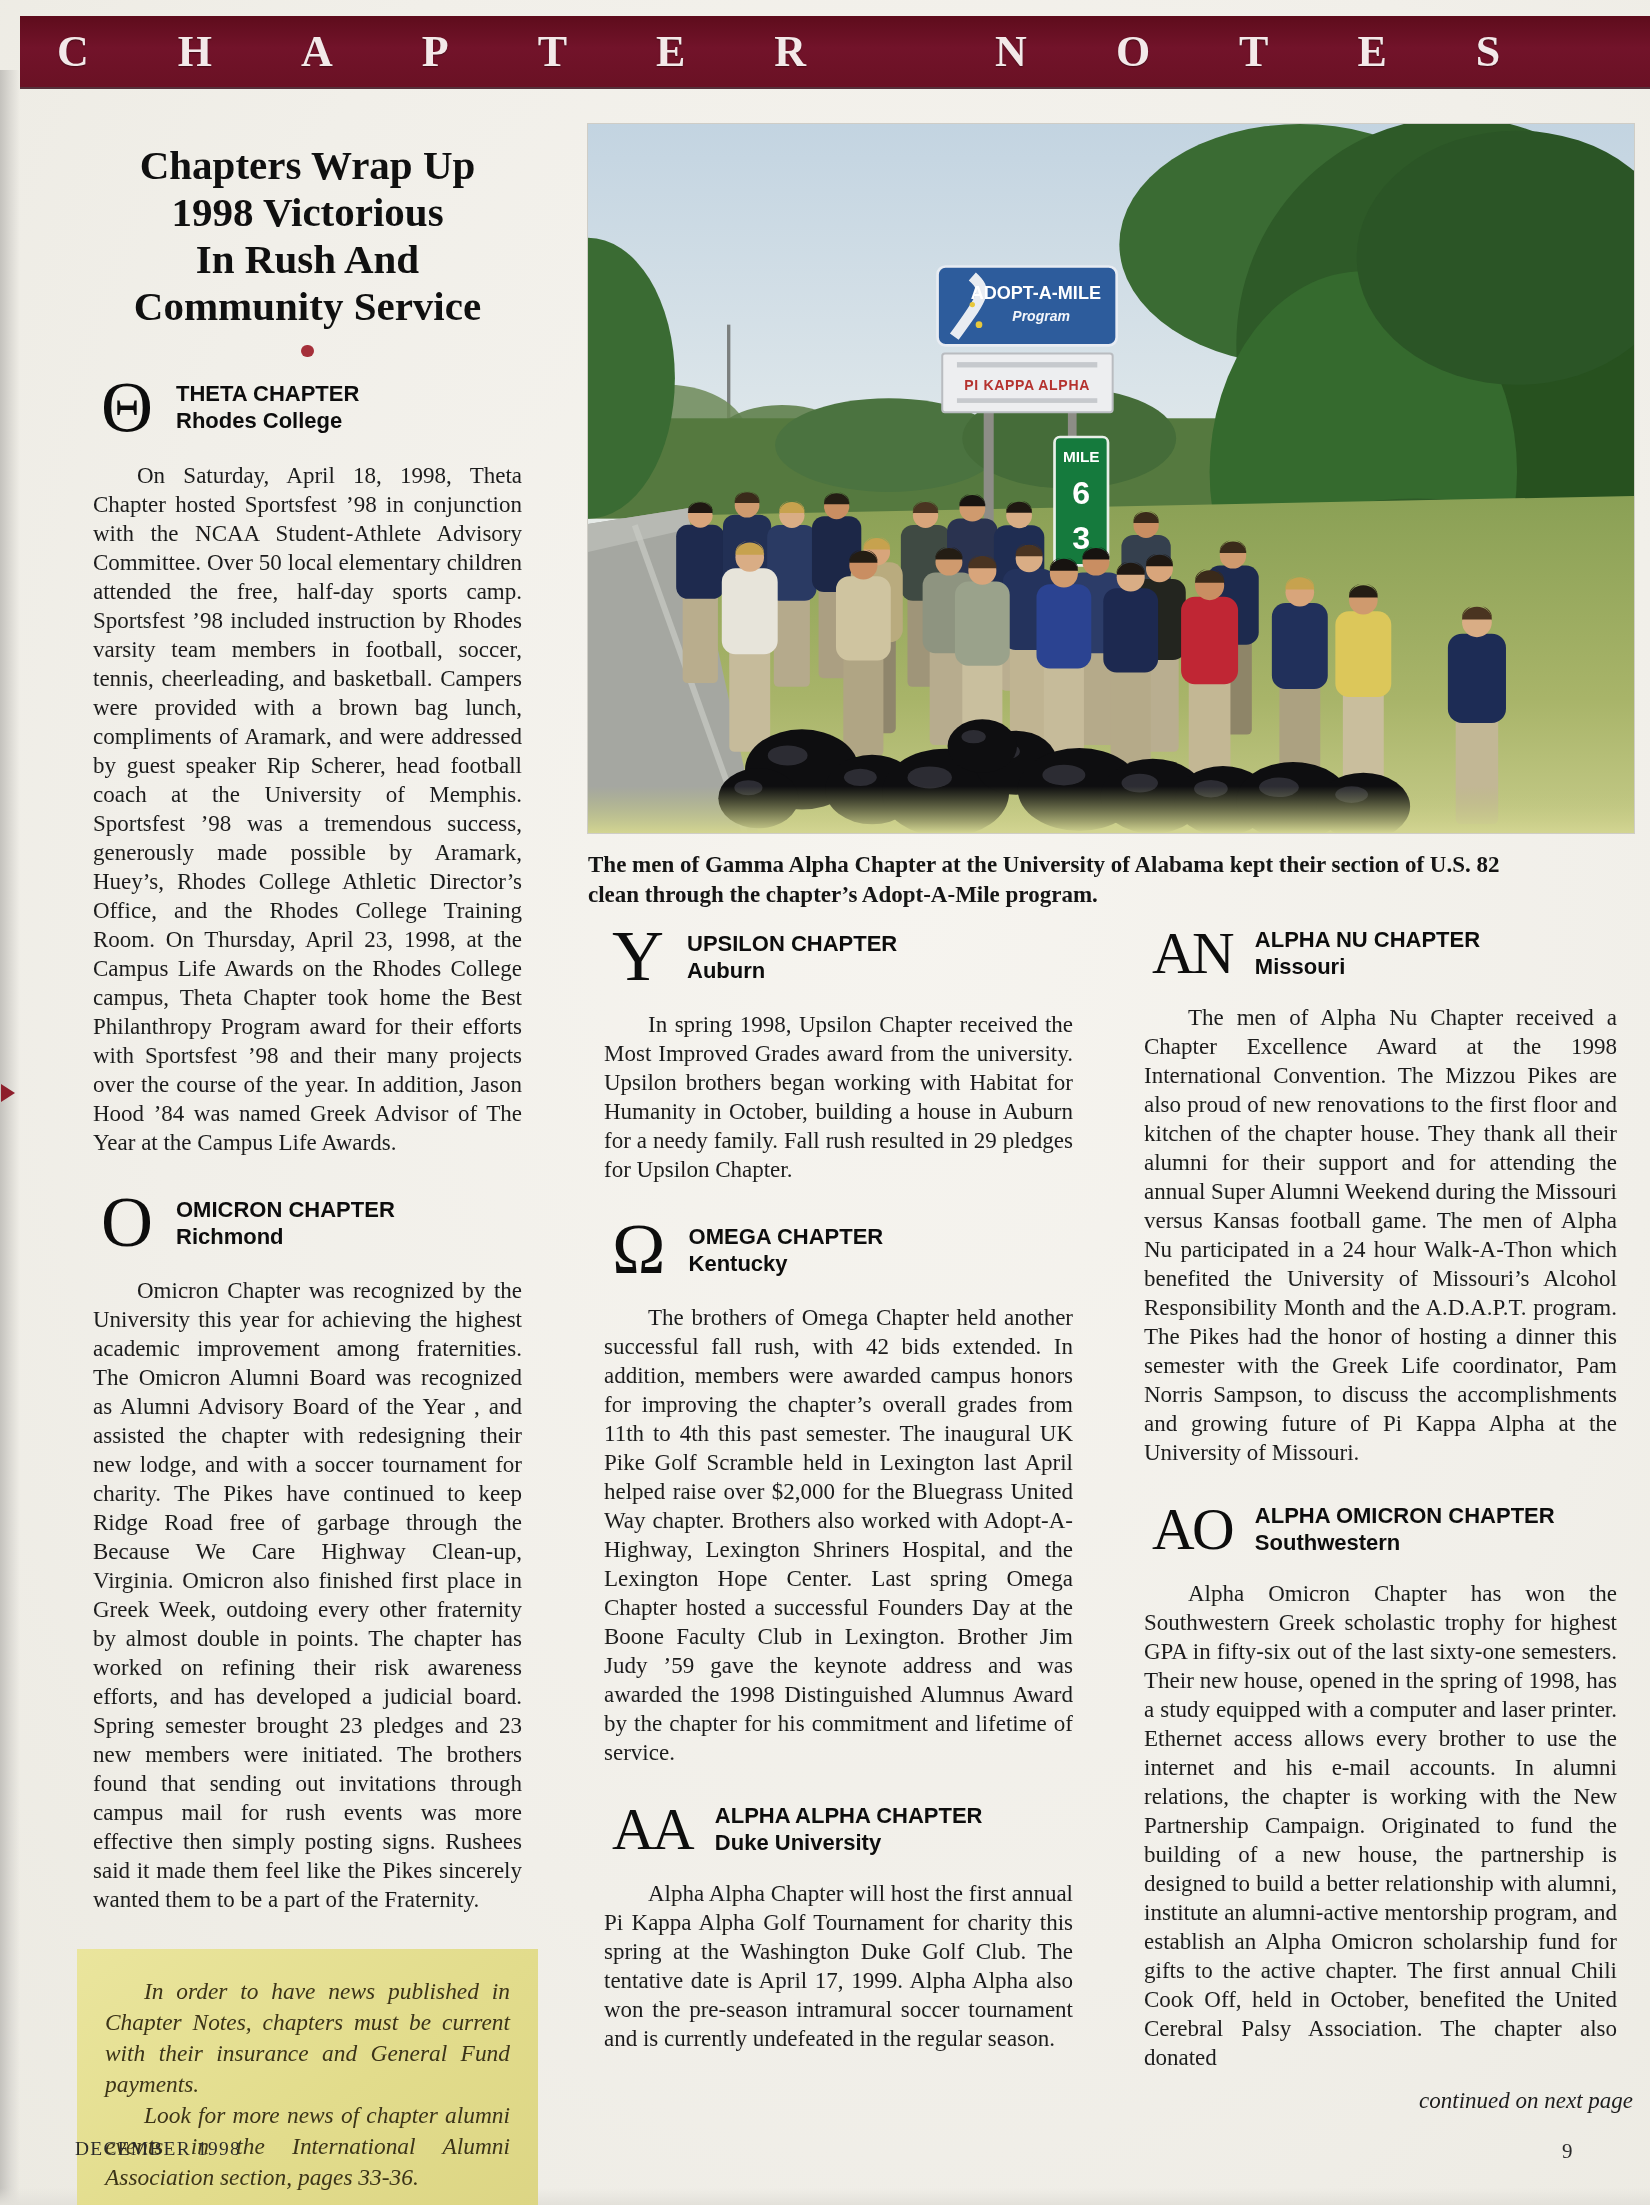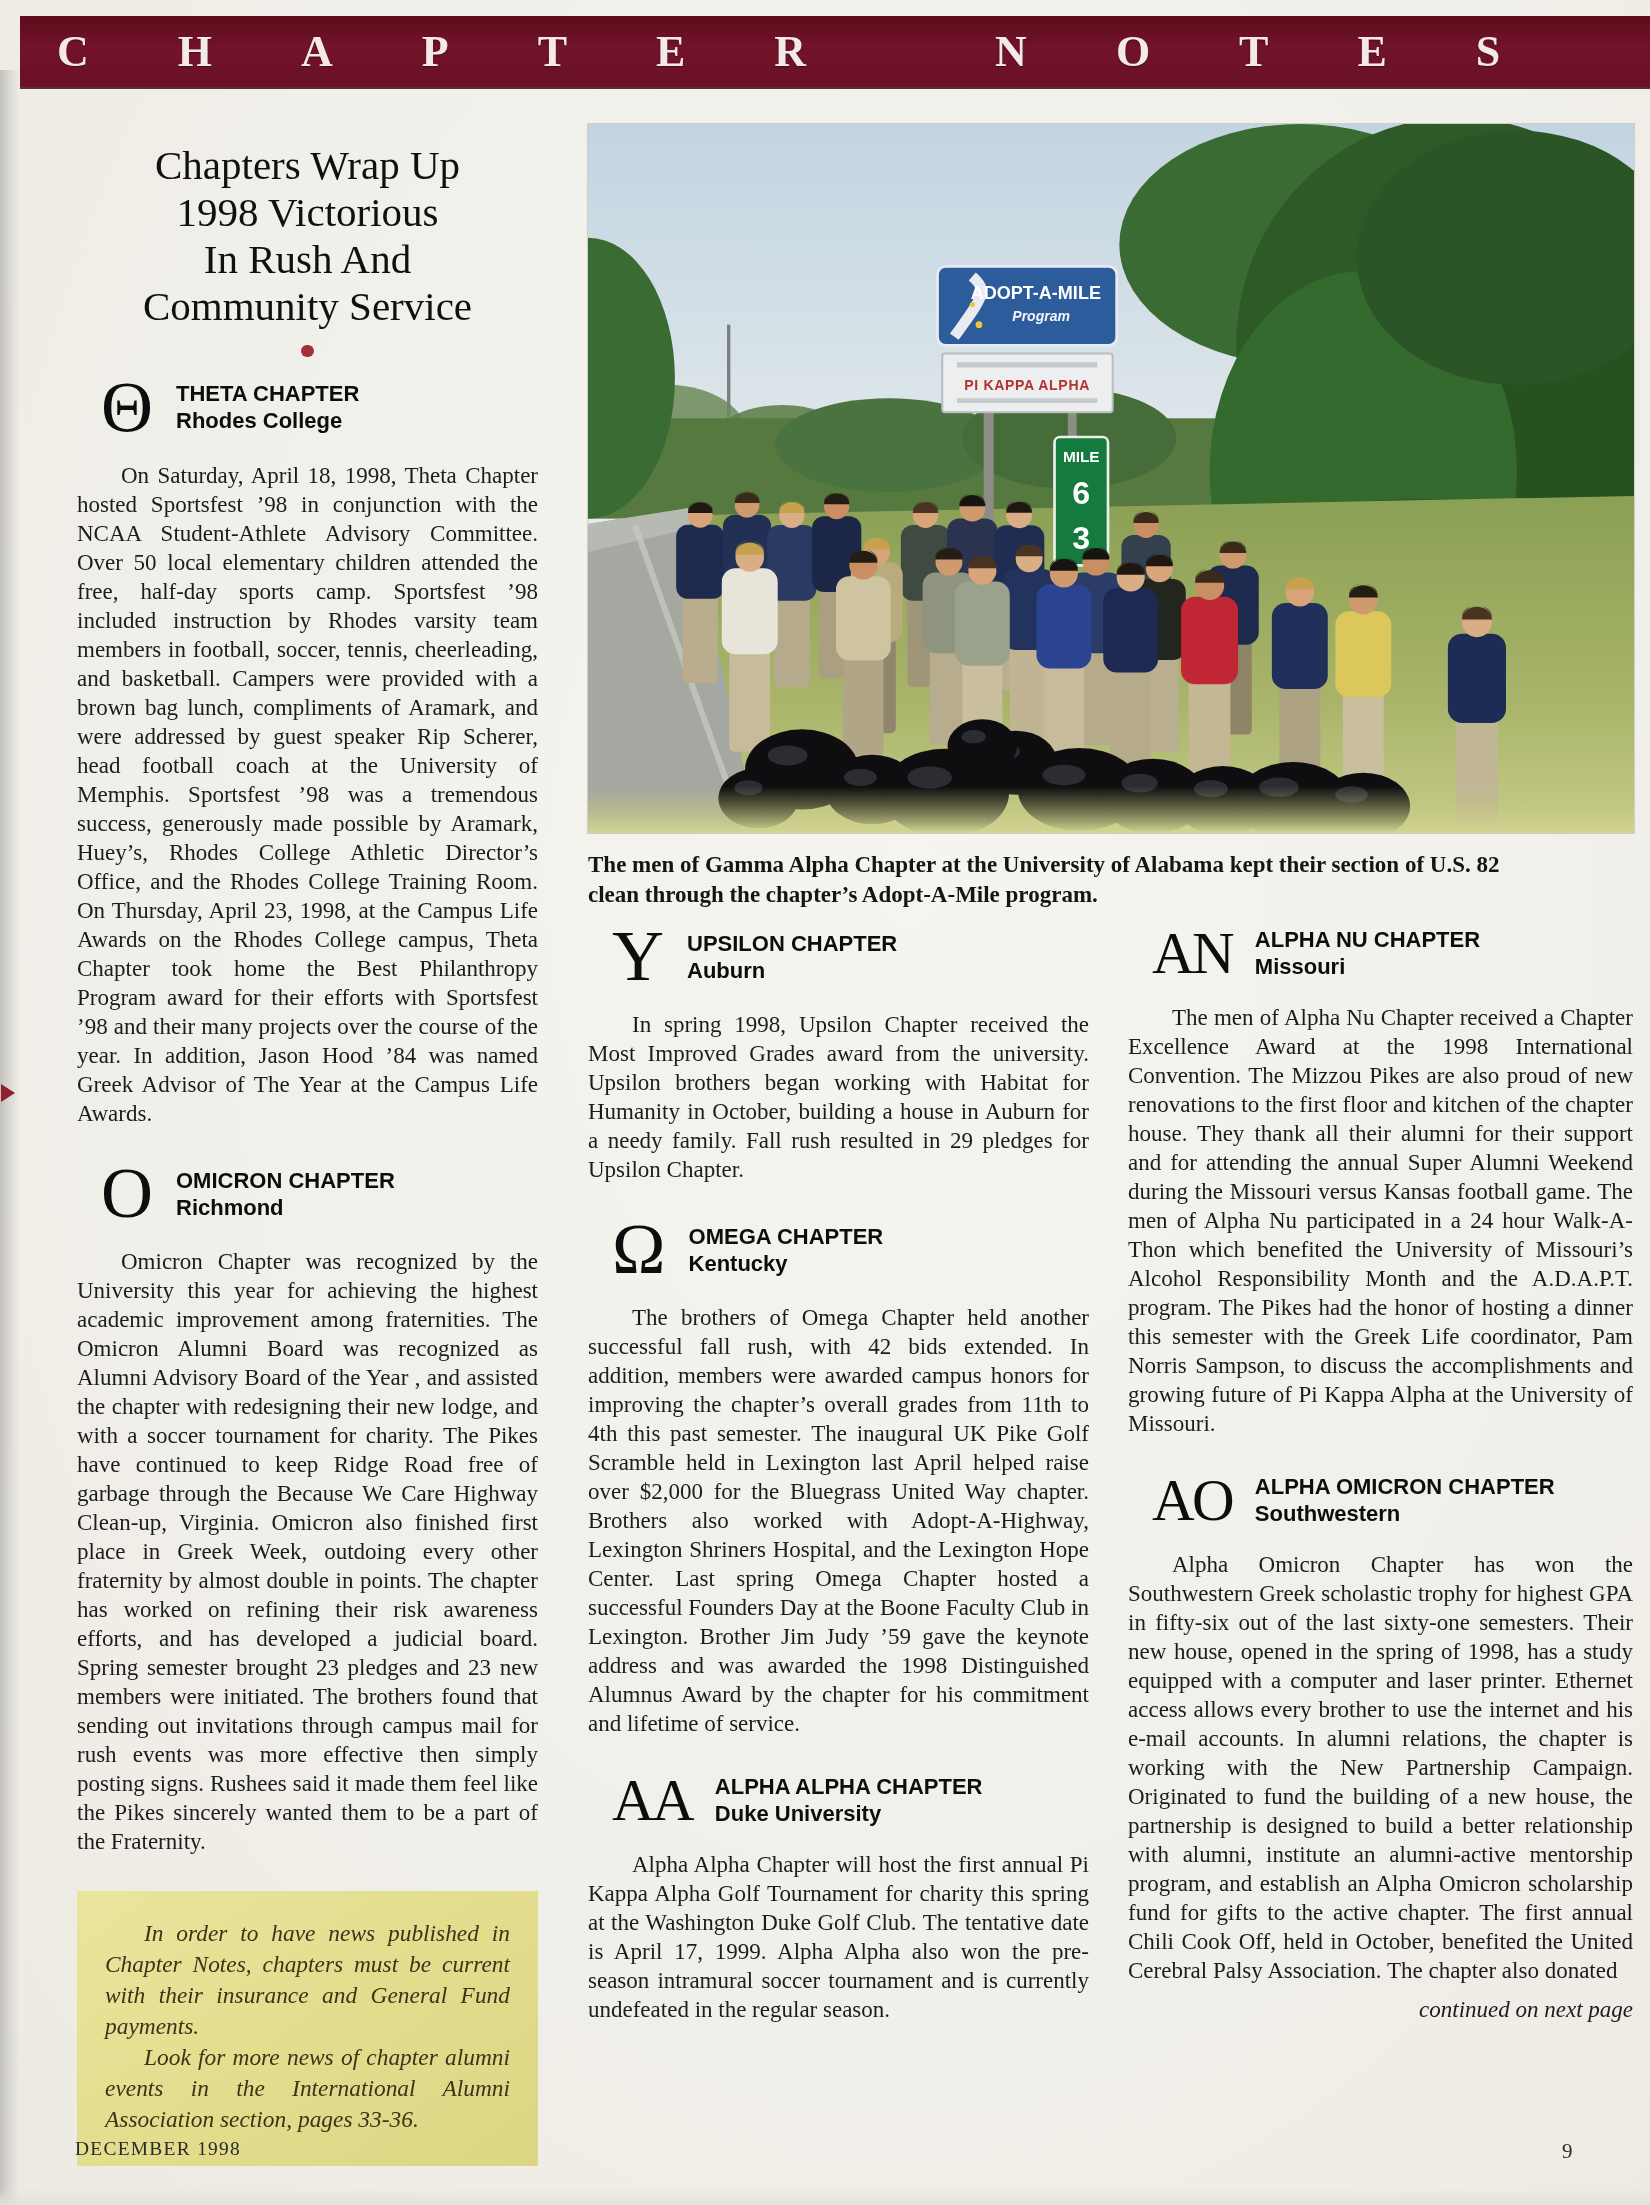--- a/index.html
+++ b/index.html
@@ -30,33 +30,33 @@
     font-size:44px;font-weight:bold;color:#f3e9e9;
     letter-spacing:89px;white-space:nowrap;padding-left:37px;line-height:1;
     text-shadow:0 0.7px 1.3px rgba(0,0,0,.4);}
 
   
   .col{position:absolute;}
   .col-left{left:77px;top:142px;width:461px;}
   .col-mid{left:588px;top:926px;width:501px;}
   .col-right{left:1128px;top:926px;width:505px;}
 
-  .headline{font-size:41px;font-weight:normal;line-height:47px;text-align:center;color:#101010;}
+  .headline{font-size:41px;font-weight:bold;line-height:47px;text-align:center;color:#101010;}
   .bullet-row{text-align:center;margin:14.7px 0 17.4px 0;height:14.7px;}
   .bullet{display:inline-block;width:12.7px;height:12.7px;border-radius:50%;background:#a5303a;}
 
   .article{margin-bottom:35px;}
   .chap-head{display:flex;align-items:center;gap:23px;margin:0 0 23px 24px;}
   .chap-letter{font-family:"Liberation Serif", serif;font-weight:normal;
     font-size:72px;line-height:.85;color:#0d0d0d;}
   .chap-letter.duo{font-size:59px;letter-spacing:-2.7px;}
   .chap-titles{font-family:"Liberation Sans", sans-serif;font-weight:bold;
     font-size:22px;line-height:27px;color:#0d0d0d;}
   .body-text{font-size:23px;line-height:29px;text-align:justify;text-indent:44px;
-    margin:0;color:#1c1c1c;}
+    margin:16px;color:#1c1c1c;}
 
   .notice-box{margin-top:29px;background:#e5df92;
     background-image:linear-gradient(145deg,#eae59d 0%, #e2dc8c 55%, #dcd584 100%);
     padding:27px 28px 31px 28px;color:#3c3418;}
   .notice-para{font-size:23.4px;line-height:31px;font-style:italic;text-indent:39px;
     text-align:justify;margin:0;}
 
   
   .photo-block{position:absolute;left:588px;top:124px;width:926px;}
   .photo-frame{width:1046px;height:709px;outline:0.7px solid #cfcdc6;}

